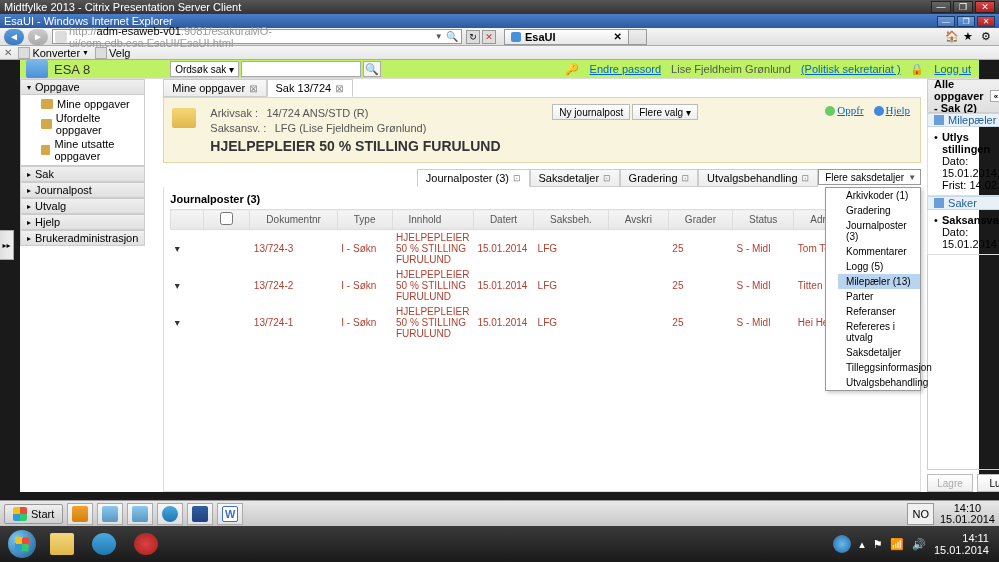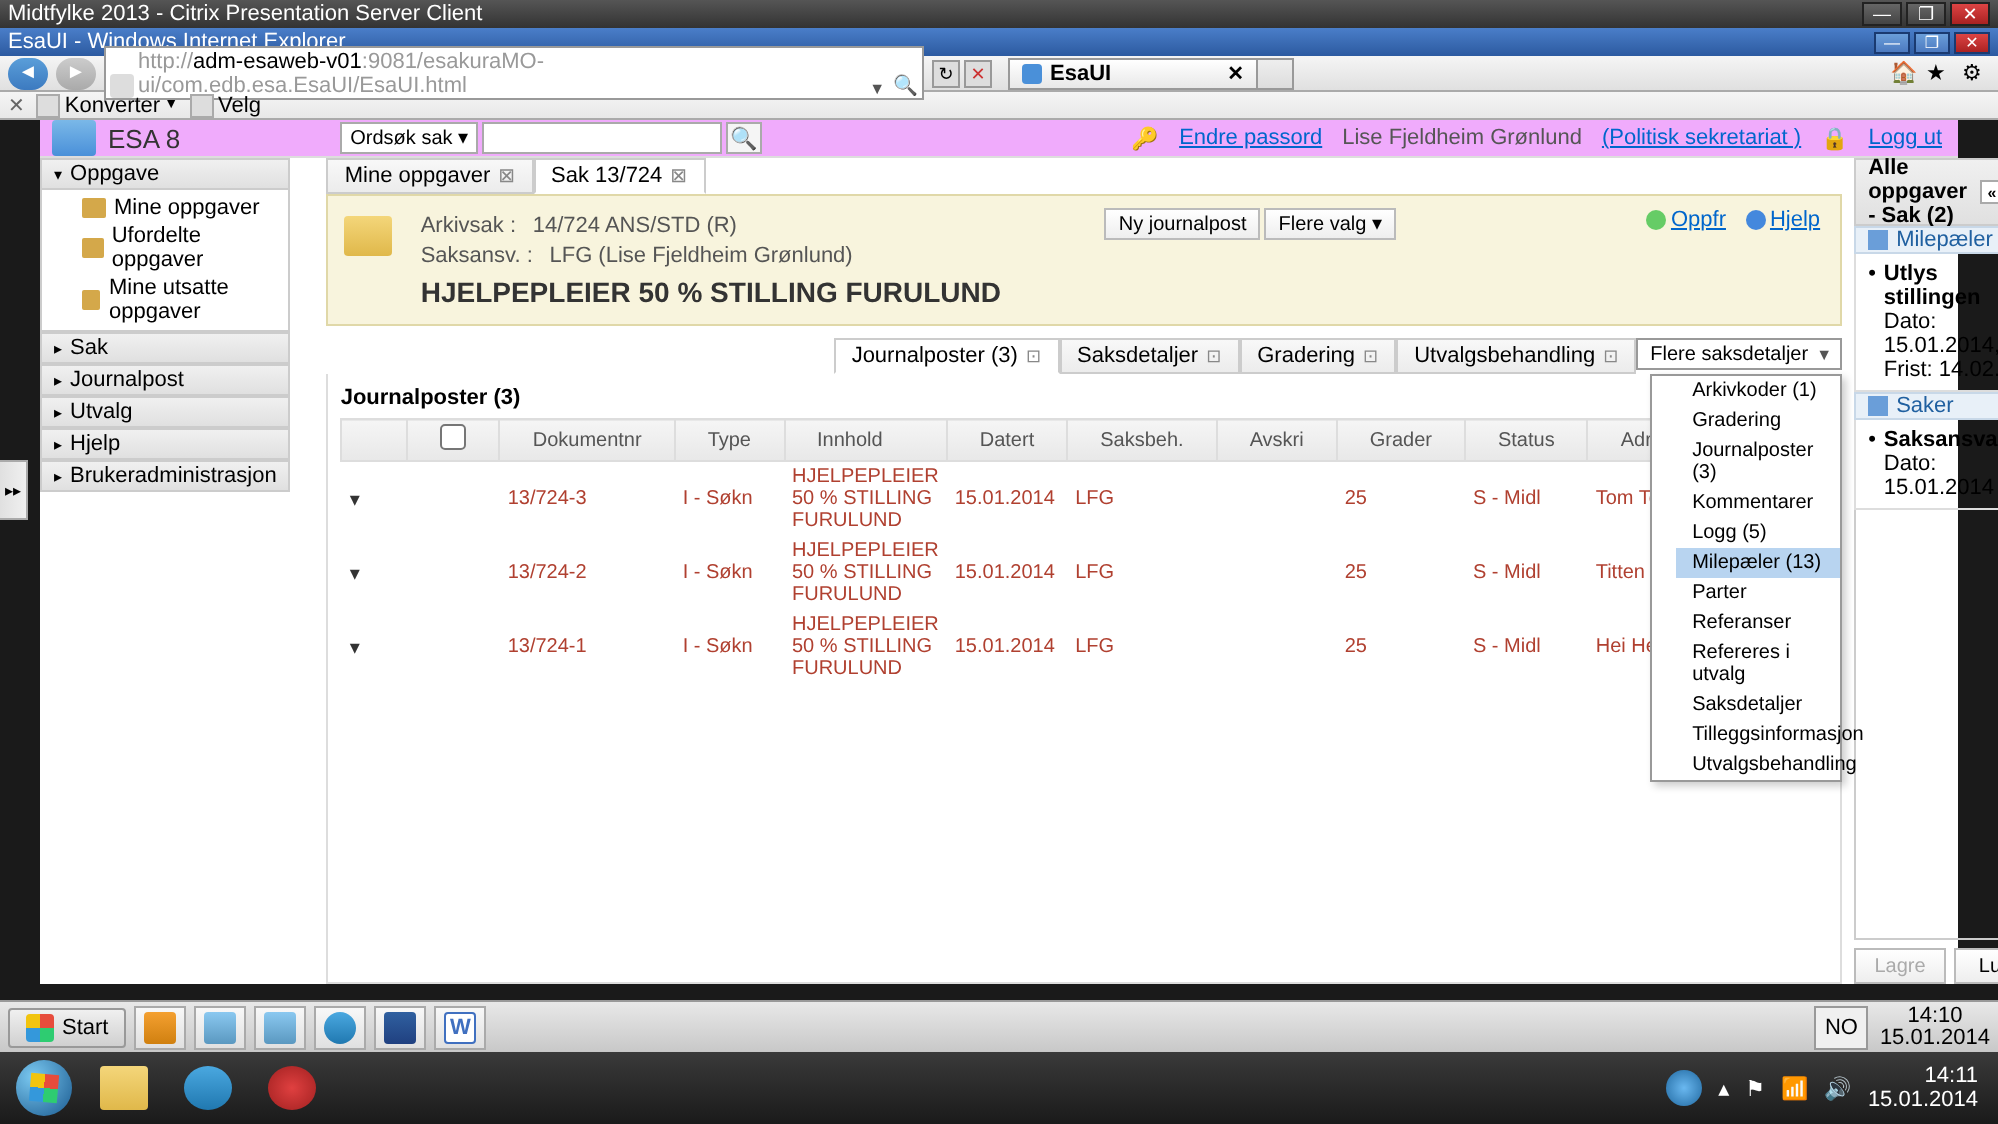--- a/index.html
+++ b/index.html
@@ -15,42 +15,42 @@
     
     .ie-titlebar { background: linear-gradient(#4a7ec9,#2c5aa0); height: 14px; display: flex; align-items: center; padding: 0 4px; color: #fff; font-size: 10px; }
     .ie-titlebar .ie-title { flex: 1; }
     .ie-titlebar .win-btns { display: flex; gap: 2px; }
     .ie-titlebar .win-btn { width: 18px; height: 11px; background: linear-gradient(#6a9ed9,#4c7ac0); border: 1px solid #1a3a70; display: flex; align-items: center; justify-content: center; font-size: 8px; }
     .ie-titlebar .win-btn.close { background: linear-gradient(#d44,#a22); }
     
     
     .ie-nav { background: linear-gradient(#f5f5f5,#e0e0e0); height: 18px; display: flex; align-items: center; padding: 0 4px; gap: 4px; border-bottom: 1px solid #aaa; }
     .nav-arrow { width: 20px; height: 16px; background: linear-gradient(#5a9ed9,#3c7ac0); border-radius: 8px; display: flex; align-items: center; justify-content: center; color: #fff; font-size: 10px; }
-    .addr-bar { flex: 0 0 410px; height: 27px; background: #fff; border: 1px solid #999; display: flex; align-items: flex-end; padding: 0 2px; font-size: 10px; }
+    .addr-bar { flex: 0 0 410px; height: 15px; background: #fff; border: 1px solid #999; display: flex; align-items: center; padding: 0 2px; font-size: 10px; }
     .addr-bar .globe { width: 12px; height: 12px; background: #ddd; border-radius: 2px; margin-right: 2px; }
     .addr-bar .url-text { flex: 1; color: #999; }
     .addr-bar .url-text .host { color: #000; }
     .search-icons { display: flex; gap: 2px; align-items: center; }
     .search-icons .sicon { width: 14px; height: 14px; background: #ddd; border: 1px solid #999; font-size: 9px; display: flex; align-items: center; justify-content: center; }
     .tab-section { display: flex; align-items: center; margin-left: 4px; font-weight: bold; }
     .browser-tab { background: linear-gradient(#fff,#e8e8e8); border: 1px solid #999; height: 16px; padding: 0 6px; display: flex; align-items: center; gap: 4px; font-size: 10px; }
     .browser-tab .favicon { width: 10px; height: 10px; background: #4a90d9; border-radius: 2px; }
     .browser-tab .close-x { font-size: 10px; cursor: pointer; }
     .new-tab { width: 18px; height: 16px; background: linear-gradient(#eee,#ddd); border: 1px solid #999; border-left: none; }
     .ie-nav .right-icons { margin-left: auto; display: flex; gap: 4px; }
     .ie-nav .right-icons .ricon { width: 14px; height: 14px; }
     
     
     .ie-toolbar { background: linear-gradient(#f5f5f5,#e8e8e8); height: 14px; display: flex; align-items: center; padding: 0 4px; gap: 6px; border-bottom: 1px solid #aaa; font-size: 10px; }
     .ie-toolbar .xbtn { font-size: 10px; color: #666; }
     .ie-toolbar .tbtn { display: flex; align-items: center; gap: 2px; }
     .ie-toolbar .ticon { width: 12px; height: 12px; background: #ddd; border: 1px solid #aaa; }
     
     
-    .app-header { position: absolute; top: 60px; left: 20px; right: 20px; height: 18px; display: flex; align-items: center; background: #f0abfc; z-index: 5; }
+    .app-header { position: absolute; top: 60px; left: 20px; right: 20px; height: 18px; display: flex; align-items: center; background: #bef264; z-index: 5; }
     .app-logo { width: 22px; height: 18px; background: linear-gradient(#7ab8e8,#4a90d9); border-radius: 2px; margin-right: 6px; margin-left: 6px; }
     .app-name { font-size: 13px; color: #333; font-weight: normal; }
     .app-header .search-sel { margin-left: 80px; border: 1px solid #aaa; height: 16px; padding: 0 4px; font-size: 10px; background: #fff; display: flex; align-items: center; }
     .app-header .search-input { border: 1px solid #aaa; height: 16px; width: 120px; margin-left: 2px; }
     .app-header .search-btn { border: 1px solid #aaa; height: 16px; width: 18px; margin-left: 2px; background: #f5f5f5; display: flex; align-items: center; justify-content: center; }
     .app-header .user-area { margin-left: auto; display: flex; gap: 10px; align-items: center; font-size: 10px; color: #555; padding-right: 8px; }
     .app-header .user-area a { color: #0066cc; text-decoration: underline; }
     
     
     .main-layout { position: absolute; top: 78px; left: 20px; right: 20px; bottom: 70px; display: flex; background: #fff; border-top: 1px solid #ddd; }
@@ -71,21 +71,21 @@
     .center-tab .close-x { color: #888; font-size: 10px; }
     
     
     .case-banner { background: #f8f4dd; border: 1px solid #e0d8a8; padding: 8px 10px; position: relative; }
     .case-banner .folder-ico { position: absolute; left: 8px; top: 10px; width: 24px; height: 20px; background: linear-gradient(#f4d67a,#e0b84a); border-radius: 2px; }
     .case-banner .meta { margin-left: 36px; font-size: 10px; color: #555; line-height: 14px; }
     .case-banner .case-title { margin-left: 36px; font-size: 14px; font-weight: bold; color: #333; margin-top: 2px; }
     .case-banner .actions { position: absolute; top: 6px; left: 388px; display: flex; gap: 2px; }
     .case-banner .actions .btn { border: 1px solid #bbb; background: linear-gradient(#fff,#eee); height: 16px; padding: 0 6px; font-size: 10px; display: flex; align-items: center; }
     .case-banner .help-links { position: absolute; top: 6px; right: 10px; display: flex; gap: 10px; font-size: 10px; }
-    .case-banner .help-links a { color: #0066cc; text-decoration: underline; }
+    .case-banner .help-links a { color: #0066cc; text-decoration: underline; font-family: Liberation Serif, serif; }
     .hl-icon { width: 10px; height: 10px; border-radius: 50%; display: inline-block; vertical-align: middle; margin-right: 2px; }
     
     
     .sub-tabs { display: flex; height: 18px; margin-top: 6px; position: relative; }
     .sub-tabs .spacer { flex: 1; }
     .sub-tab { background: linear-gradient(#f8f8f8,#ececec); border: 1px solid #ccc; padding: 0 8px; display: flex; align-items: center; gap: 4px; font-size: 10px; cursor: pointer; }
     .sub-tab.active { background: #fff; border-bottom-color: #fff; }
     .sub-tab .pin { font-size: 9px; color: #888; }
     .flere-select { border: 1px solid #999; background: #fff; padding: 0 16px 0 6px; height: 16px; display: flex; align-items: center; font-size: 10px; position: relative; min-width: 90px; }
     .flere-select::after { content: '▼'; position: absolute; right: 4px; font-size: 8px; color: #555; }

